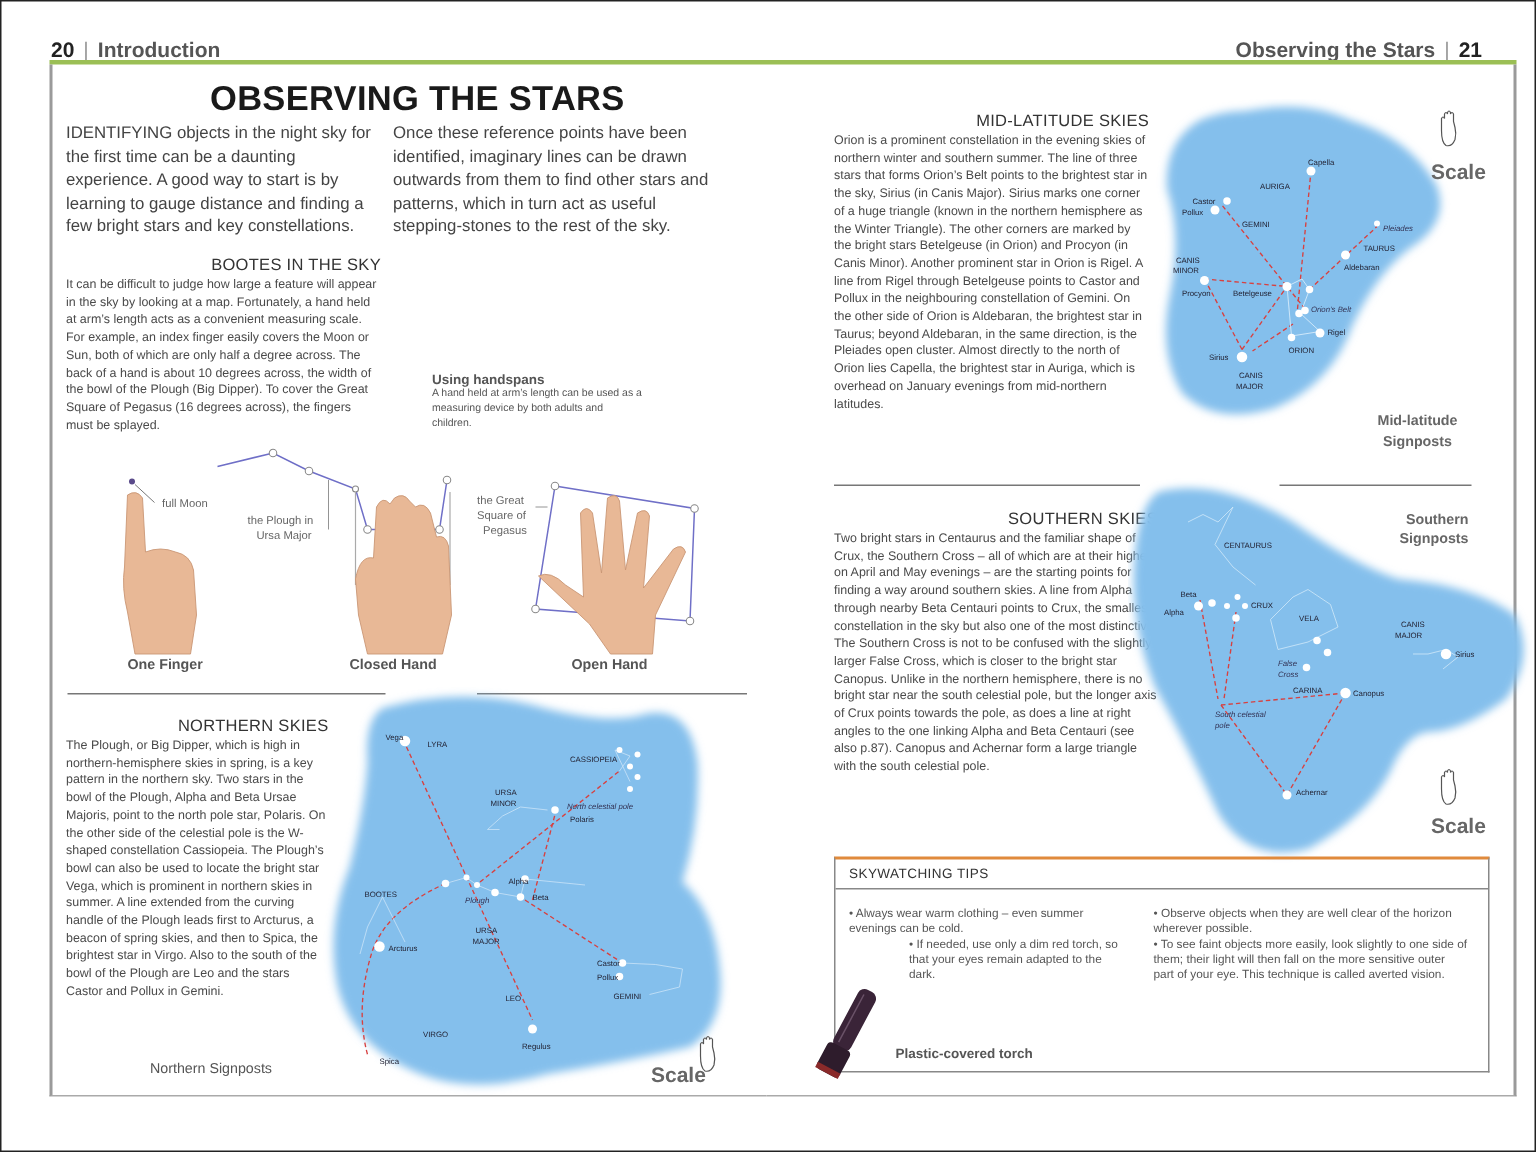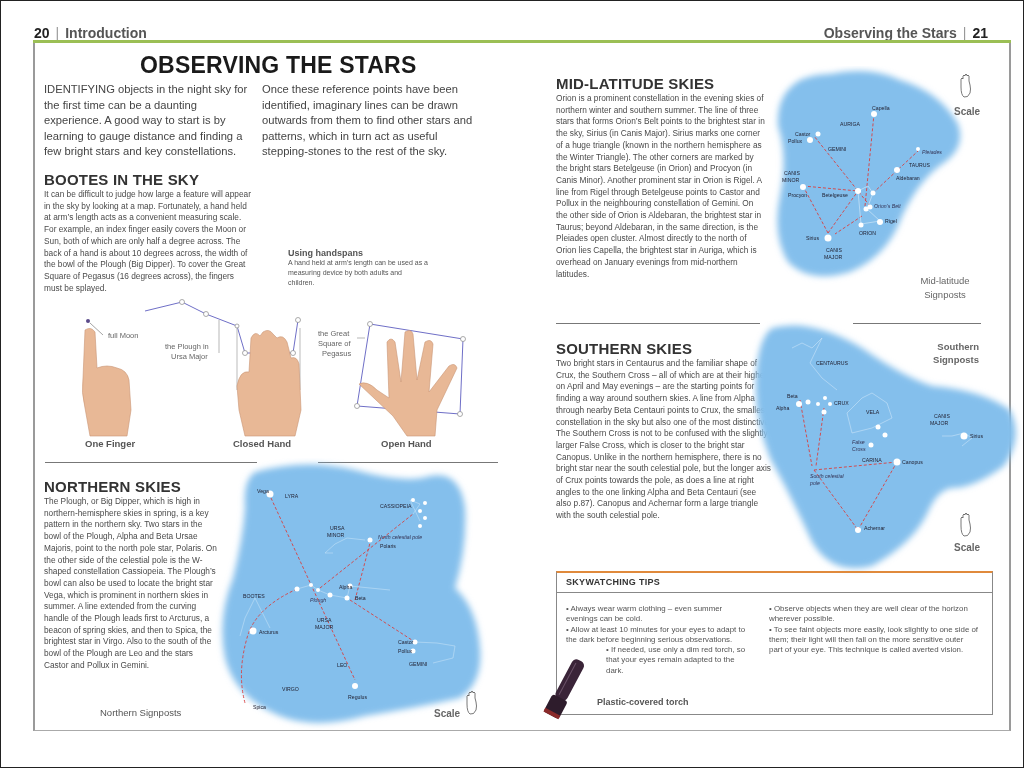--- a/index.html
+++ b/index.html
@@ -20,51 +20,51 @@
   .page-box { position: absolute; top: 43px; height: 688px; border-bottom: 1px solid #aaa; }
   .page-left { left: 33px; width: 478px; border-left: 2px solid #9a9a9a; }
   .page-right { left: 511px; width: 500px; border-right: 2px solid #9a9a9a; }
 
   .title { position: absolute; top: 52px; left: 140px; font-size: 23px; font-weight: bold; color: #1a1a1a; letter-spacing: 0.2px; }
 
   .intro { position: absolute; top: 82px; font-size: 11.2px; line-height: 15.5px; color: #444; }
   .intro-1 { left: 44px; width: 212px; }
   .intro-2 { left: 262px; width: 215px; }
 
-  .sec-head { font-size: 15px; font-weight: bold; color: #333; letter-spacing: 0.2px; margin-bottom: 1px; }
+  .sec-head { font-size: 11px; font-weight: normal; color: #333; letter-spacing: 0.2px; margin-bottom: 1px; text-align: right; }
   .body-txt { font-size: 8.3px; line-height: 11.7px; color: #4a4a4a; }
 
   .scale-sky { position: absolute; top: 171px; left: 44px; width: 210px; }
 
   .handspans { position: absolute; top: 248px; left: 288px; width: 140px; }
   .handspans .cap-head { font-size: 9px; font-weight: bold; color: #555; }
   .handspans .cap-body { font-size: 7px; line-height: 10px; color: #555; }
 
   .hand-fig { position: absolute; top: 298px; left: 45px; width: 460px; height: 140px; }
   .hand-label { position: absolute; top: 438px; font-size: 9.5px; font-weight: bold; color: #555; }
 
   .hr { position: absolute; height: 1px; background: #777; }
 
   .northern { position: absolute; top: 478px; left: 44px; width: 175px; }
   .nsign { position: absolute; top: 707px; left: 100px; font-size: 9.5px; font-weight: normal; color: #555; text-align: right; }
 
   .map { position: absolute; }
   .map svg { display: block; }
 
-  .scale-lbl { position: absolute; font-size: 10px; font-weight: bold; color: #666; }
+  .scale-lbl { position: absolute; font-size: 14px; font-weight: bold; color: #666; }
   .scale-hand { position: absolute; }
 
   .midlat { position: absolute; top: 75px; left: 556px; width: 210px; }
-  .mid-sign { position: absolute; top: 274px; left: 905px; width: 80px; text-align: center; font-size: 9.5px; font-weight: normal; color: #666; line-height: 14px; }
+  .mid-sign { position: absolute; top: 274px; left: 905px; width: 80px; text-align: center; font-size: 9.5px; font-weight: bold; color: #666; line-height: 14px; }
 
   .southern { position: absolute; top: 340px; left: 556px; width: 216px; }
   .south-sign { position: absolute; top: 340px; left: 915px; width: 64px; text-align: right; font-size: 9.5px; font-weight: bold; color: #666; line-height: 13px; }
 
   .tips { position: absolute; top: 571px; left: 556px; width: 437px; height: 144px; border: 1px solid #888; border-top: 2px solid #e08a3c; }
-  .tips-head { height: 20px; border-bottom: 1px solid #888; padding: 4px 9px; font-size: 9px; font-weight: bold; color: #333; letter-spacing: 0.3px; }
+  .tips-head { height: 20px; border-bottom: 1px solid #888; padding: 4px 9px; font-size: 9px; font-weight: normal; color: #333; letter-spacing: 0.3px; }
   .tips-col { position: absolute; top: 31px; font-size: 7.9px; line-height: 10.3px; color: #555; }
   .tips-col1 { left: 9px; width: 185px; }
   .tips-col2 { left: 212px; width: 210px; }
   .tip-item { margin-bottom: 0; }
   .tip-indent { padding-left: 40px; }
   .torch-cap { position: absolute; top: 124px; left: 40px; font-size: 9px; font-weight: bold; color: #555; }
 
   .lbl { font-family: "Liberation Sans", sans-serif; font-size: 5.2px; fill: #223; }
   .lbl-i { font-style: italic; fill: #335; }
   .fig-lbl { font-family: "Liberation Sans", sans-serif; font-size: 7.5px; fill: #666; }
@@ -357,21 +357,20 @@
 </div>
 <svg class="scale-hand" style="top:512px; left:958px;" width="16" height="26" viewBox="0 0 16 26">
   <path d="M3,14 L3,6 Q4,4 5,6 L5,3 Q6,1 7,3 L7,2 Q8,0 9,2 L9,3 Q10,1 11,3 L11,8 L12,12 Q13,16 12,20 Q10,25 6,24 Q3,22 3,14 Z" fill="#fff" stroke="#555" stroke-width="0.8"></path>
 </svg>
 <div class="scale-lbl" style="top:542px; left:954px;">Scale</div>
 
 <div class="tips">
   <div class="tips-head">SKYWATCHING TIPS</div>
   <div class="tips-col tips-col1">
     <div class="tip-item">• Always wear warm clothing – even summer evenings can be cold.</div>
-    <div class="tip-item">• Allow at least 10 minutes for your eyes to adapt to the dark before beginning serious observations.</div>
     <div class="tip-item tip-indent">• If needed, use only a dim red torch, so that your eyes remain adapted to the dark.</div>
   </div>
   <div class="tips-col tips-col2">
     <div class="tip-item">• Observe objects when they are well clear of the horizon wherever possible.</div>
     <div class="tip-item">• To see faint objects more easily, look slightly to one side of them; their light will then fall on the more sensitive outer part of your eye. This technique is called averted vision.</div>
   </div>
   <div class="torch-cap">Plastic-covered torch</div>
 </div>
 <svg style="position:absolute; top:655px; left:540px;" width="50" height="70" viewBox="0 0 50 70">
   <g transform="rotate(28 25 35)">

